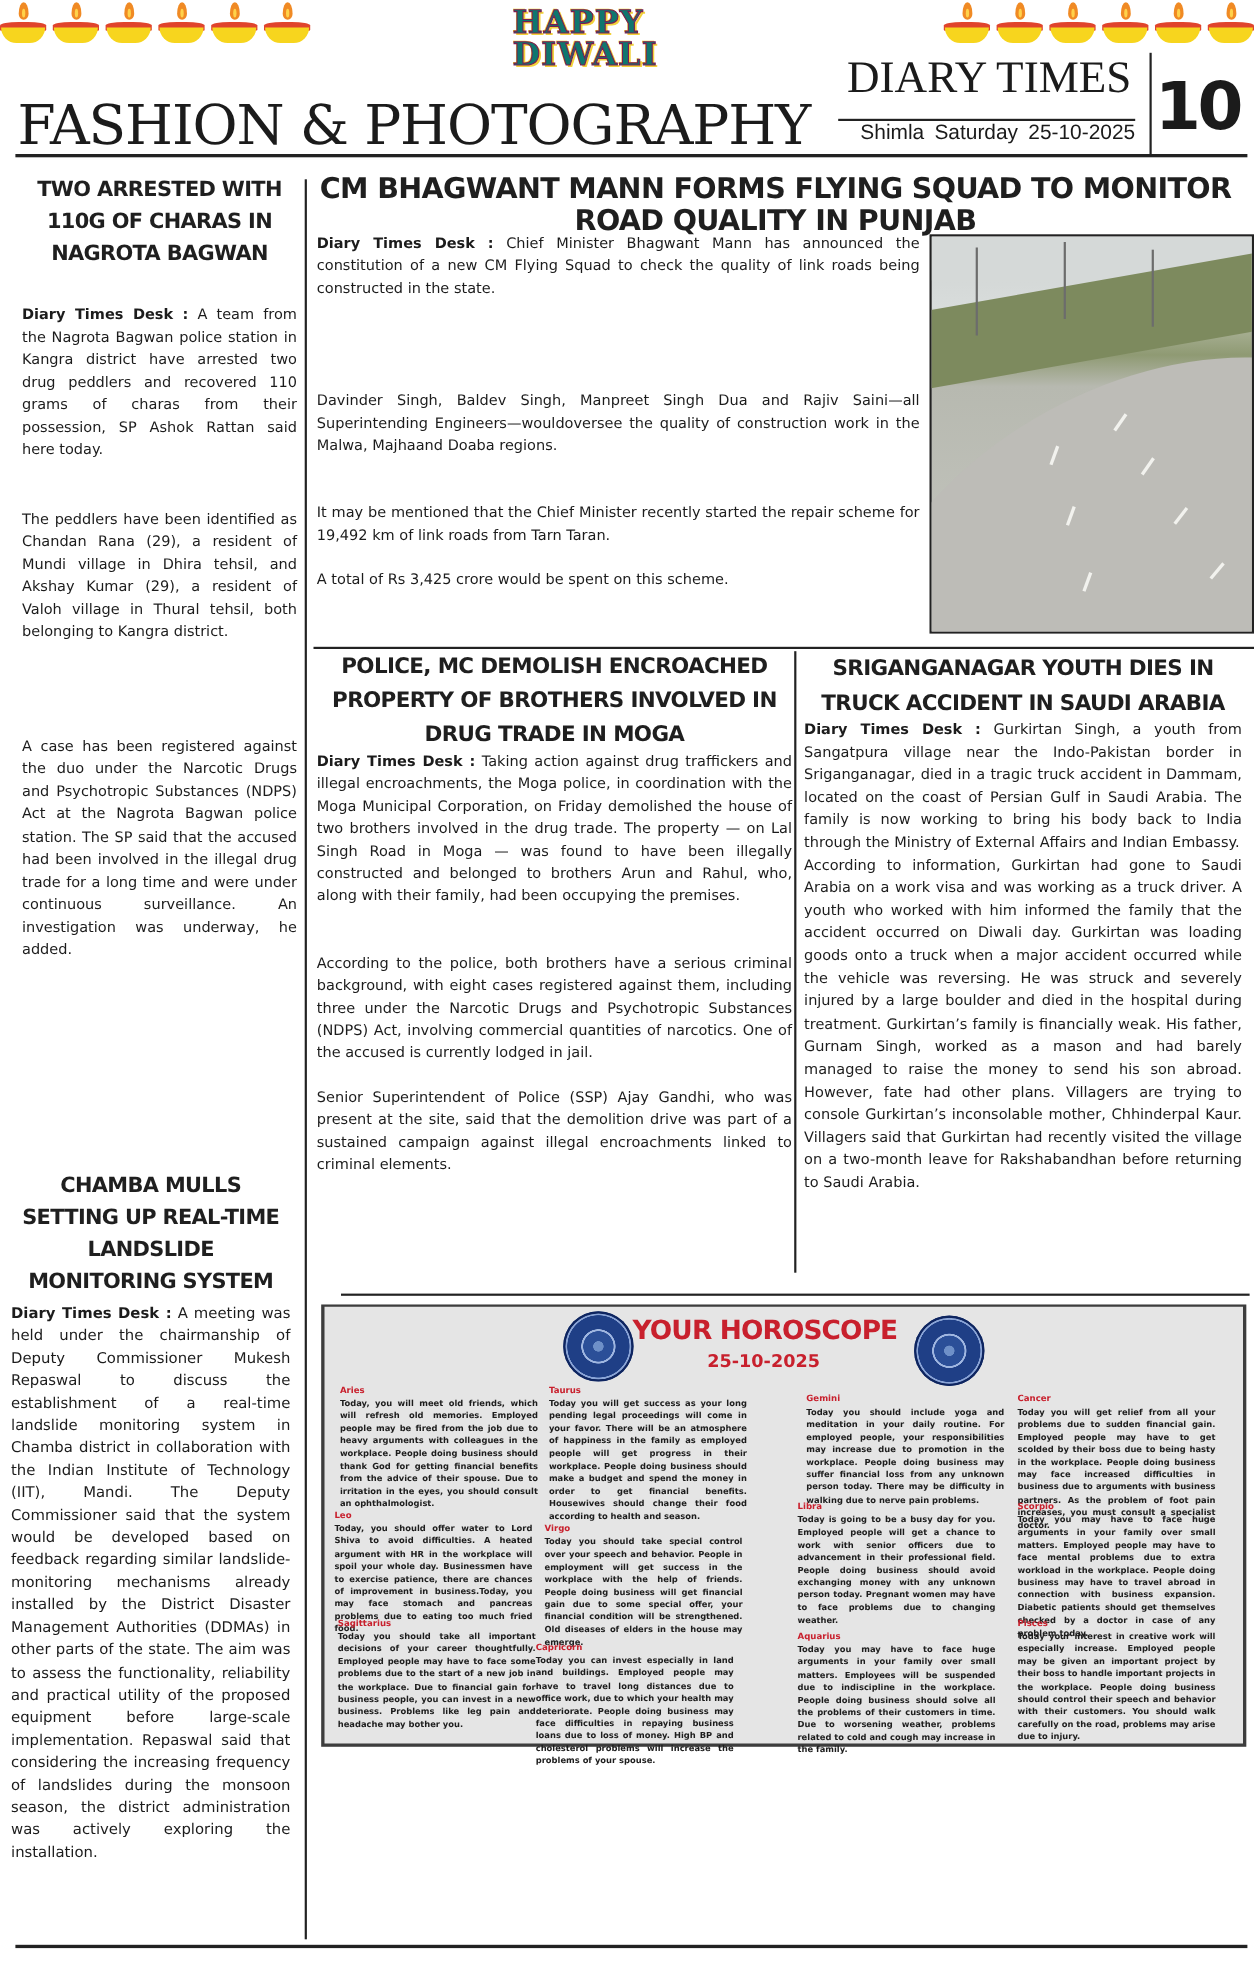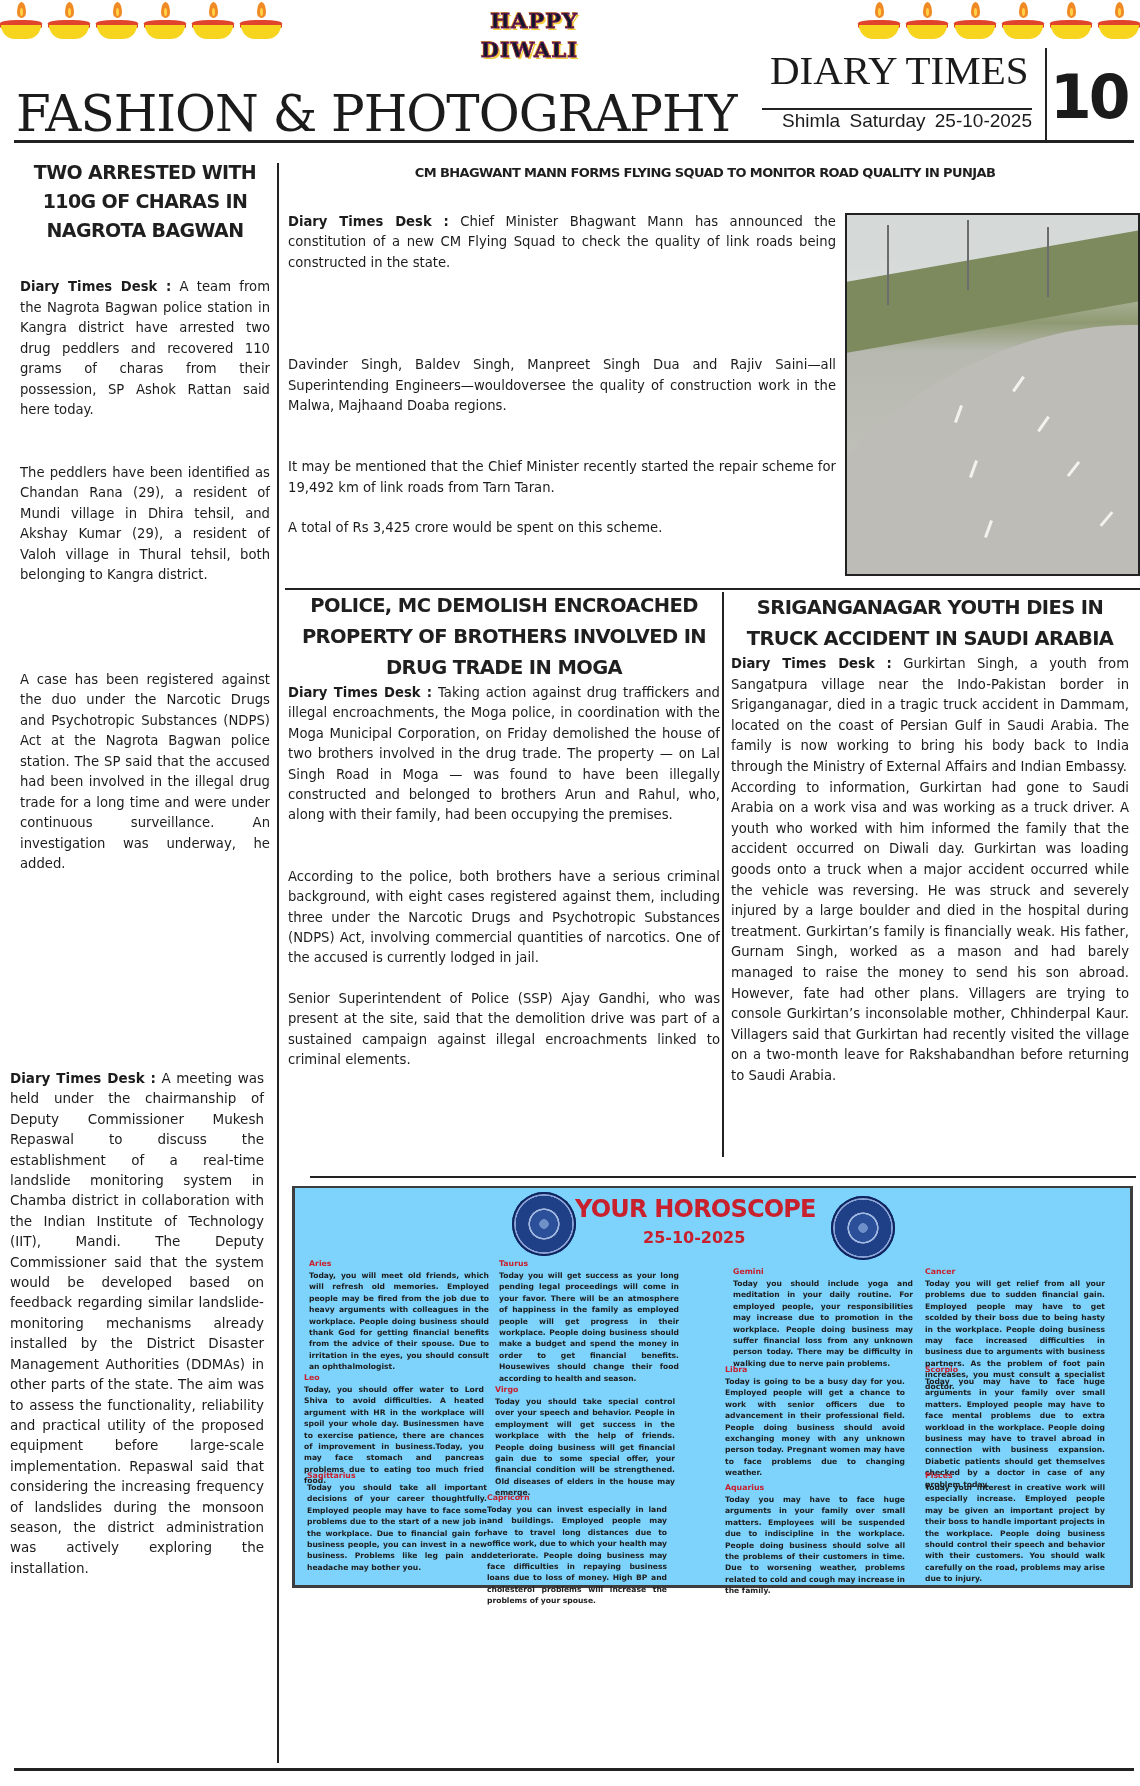--- a/index.html
+++ b/index.html
@@ -9,21 +9,21 @@
   
   .diya-row { position: absolute; top: 0; display: flex; gap: 6px; }
   .diya-row.left { left: 0; }
   .diya-row.right { right: 0; }
   .diya { width: 42px; height: 40px; position: relative; }
   .diya .flame { position: absolute; left: 17px; top: 2px; width: 9px; height: 16px; background: #f08a24; border-radius: 50% 50% 50% 50% / 65% 65% 35% 35%; }
   .diya .flame::after { content: ""; position: absolute; left: 3px; top: 6px; width: 3px; height: 8px; background: #ffd24a; border-radius: 50%; }
   .diya .rim { position: absolute; left: 0; top: 20px; width: 42px; height: 8px; background: #e0442c; border-radius: 40% 40% 10% 10%; }
   .diya .bowl { position: absolute; left: 1px; top: 25px; width: 40px; height: 14px; background: #f7d51e; border-radius: 0 0 22px 22px; }
 
-  .happy-diwali { position: absolute; left: 466px; top: 6px; width: 112px; text-align: right; font-family: "DejaVu Serif", serif; font-weight: bold; color: #0f172a; font-size: 21px; line-height: 29px; letter-spacing: 1px; -webkit-text-stroke: 1px #7a1b52; text-shadow: 2px 2px 0 #f2d13a, -1px -1px 0 #f2d13a; }
+  .happy-diwali { position: absolute; left: 466px; top: 6px; width: 112px; text-align: right; font-family: "DejaVu Serif", serif; font-weight: bold; color: #0f766e; font-size: 29px; line-height: 29px; letter-spacing: 1px; -webkit-text-stroke: 1px #7a1b52; text-shadow: 2px 2px 0 #f2d13a, -1px -1px 0 #f2d13a; }
 
   .section-title { position: absolute; left: 16px; top: 86px; font-family: "DejaVu Serif", serif; font-size: 50px; line-height: 56px; color: #1b1b1b; letter-spacing: -1px; }
 
   .paper-name { position: absolute; left: 770px; top: 48px; font-family: "Liberation Serif", serif; font-size: 41px; line-height: 44px; color: #1b1b1b; }
   .masthead-rule { position: absolute; left: 762px; top: 108px; width: 270px; height: 2px; background: #222; }
   .dateline { position: absolute; left: 720px; top: 108px; width: 312px; text-align: right; font-family: Liberation Sans, sans-serif; font-size: 19px; line-height: 26px; color: #1b1b1b; word-spacing: 4px; }
   .page-sep { position: absolute; left: 1045px; top: 48px; width: 2px; height: 92px; background: #222; }
   .page-number { position: absolute; left: 1050px; top: 62px; font-family: "DejaVu Sans", sans-serif; font-weight: bold; font-size: 60px; line-height: 70px; color: #1b1b1b; letter-spacing: -3px; }
 
   .rule { position: absolute; background: #222; }
@@ -38,21 +38,21 @@
   
   .col-left { position: absolute; left: 20px; top: 158px; width: 250px; }
   .col-left .headline { font-size: 19px; line-height: 29px; }
   .col-left .body { font-size: 13.2px; line-height: 20.5px; margin-top: 32px; }
 
   .col-left2 { position: absolute; left: 10px; top: 1064px; width: 254px; }
   .col-left2 .headline { font-size: 19px; line-height: 29px; }
   .col-left2 .body { font-size: 13.5px; line-height: 20.4px; margin-top: 4px; }
 
   
-  .main-head { position: absolute; left: 290px; top: 158px; width: 830px; font-size: 13px; line-height: 29px; }
+  .main-head { position: absolute; left: 290px; top: 158px; width: 830px; font-size: 26px; line-height: 29px; }
   .main-body { position: absolute; left: 288px; top: 212px; width: 548px; font-size: 13.2px; line-height: 20.4px; }
   .road-photo { position: absolute; left: 845px; top: 213px; width: 295px; height: 363px; border: 2px solid #222; overflow: hidden; background: linear-gradient(#cfd3d2 0%, #d8dcdb 18%, #aeb59c 22%, #8f9a73 30%, #b7b9b0 38%, #c6c7c1 100%); }
   .road-photo .road { position: absolute; left: -40px; top: 110px; width: 420px; height: 360px; background: #bdbcb7; border-radius: 60% 0 0 0; transform: skewX(-22deg); }
   .road-photo .verge { position: absolute; left: -10px; top: 40px; width: 330px; height: 70px; background: #7d8a5e; transform: rotate(-10deg); }
   .road-photo .sky { position: absolute; left: 0; top: 0; width: 100%; height: 40px; background: #d5d9d8; }
   .road-photo .lane { position: absolute; width: 3px; height: 18px; background: #f2f2ee; }
   .road-photo .pole { position: absolute; width: 2px; background: #6c6c6c; }
 
   
   .col-mid { position: absolute; left: 288px; top: 590px; width: 432px; }
@@ -60,21 +60,21 @@
   .col-mid .body { font-size: 13.2px; line-height: 20.4px; }
   .col-mid .gap { height: 41px; }
   .col-mid .gap2 { height: 20px; }
 
   
   .col-right { position: absolute; left: 731px; top: 592px; width: 398px; }
   .col-right .headline { font-size: 19.5px; line-height: 31px; }
   .col-right .body { font-size: 13.2px; line-height: 20.6px; }
 
   
-  .horo { position: absolute; left: 292px; top: 1186px; width: 841px; height: 402px; background: #7dd3fc; border: 3px solid #3d3d3d; border-top-width: 2px; }
+  .horo { position: absolute; left: 292px; top: 1186px; width: 841px; height: 402px; background: #e5e5e5; border: 3px solid #3d3d3d; border-top-width: 2px; }
   .horo-title { position: absolute; left: 280px; top: 6px; font-family: "DejaVu Sans", sans-serif; font-weight: bold; color: #c8202d; font-size: 24px; line-height: 30px; letter-spacing: -0.8px; }
   .horo-date { position: absolute; left: 348px; top: 40px; font-family: "DejaVu Sans", sans-serif; font-weight: bold; color: #c8202d; font-size: 16px; line-height: 20px; }
   .zodiac-wheel { position: absolute; width: 64px; height: 64px; border-radius: 50%; background: radial-gradient(circle, #6e90c8 0 10%, #2b4f98 11% 30%, #9fb6e0 31% 34%, #1f3f86 35% 62%, #8aa4d6 63% 66%, #16306e 67% 100%); box-shadow: 0 0 0 2px #0e2560 inset; }
   .zodiac-wheel.left { left: 217px; top: 4px; }
   .zodiac-wheel.right { left: 536px; top: 8px; }
   .sign { position: absolute; width: 180px; font-family: "DejaVu Sans", sans-serif; font-size: 7.6px; line-height: 11.4px; font-weight: bold; color: #1d1d1d; text-align: justify; }
   .sign .sign-name { color: #c8202d; font-size: 7.8px; line-height: 12px; }
 </style>
 </head>
 <body>
@@ -169,20 +169,21 @@
     <p><span class="kicker">Diary Times Desk :</span> <span>A team from the Nagrota Bagwan police station in Kangra district have arrested two drug peddlers and recovered 110 grams of charas from their possession, SP Ashok Rattan said here today.</span></p>
     <div class="gap" style="height:42px"></div>
     <p>The peddlers have been identified as Chandan Rana (29), a resident of Mundi village in Dhira tehsil, and Akshay Kumar (29), a resident of Valoh village in Thural tehsil, both belonging to Kangra district.</p>
     <div class="gap" style="height:42px"></div>
     <div class="gap" style="height:42px"></div>
     <p>A case has been registered against the duo under the Narcotic Drugs and Psychotropic Substances (NDPS) Act at the Nagrota Bagwan police station. The SP said that the accused had been involved in the illegal drug trade for a long time and were under continuous surveillance. An investigation was underway, he added.</p>
   </div>
 </article>
 
 <article class="col-left2">
+  <h2 class="headline">CHAMBA MULLS SETTING UP REAL-TIME LANDSLIDE MONITORING SYSTEM</h2>
   <div class="body">
     <p><span class="kicker">Diary Times Desk :</span> <span>A meeting was held under the chairmanship of Deputy Commissioner Mukesh Repaswal to discuss the establishment of a real-time landslide monitoring system in Chamba district in collaboration with the Indian Institute of Technology (IIT), Mandi. The Deputy Commissioner said that the system would be developed based on feedback regarding similar landslide-monitoring mechanisms already installed by the District Disaster Management Authorities (DDMAs) in other parts of the state. The aim was to assess the functionality, reliability and practical utility of the proposed equipment before large-scale implementation. Repaswal said that considering the increasing frequency of landslides during the monsoon season, the district administration was actively exploring the installation.</span></p>
   </div>
 </article>
 
 <h2 class="headline main-head">CM BHAGWANT MANN FORMS FLYING SQUAD TO MONITOR ROAD QUALITY IN PUNJAB</h2>
 <article class="body main-body">
   <p><span class="kicker">Diary Times Desk :</span> <span>Chief Minister Bhagwant Mann has announced the constitution of a new CM Flying Squad to check the quality of link roads being constructed in the state.</span></p>
   <div class="gap" style="height:41px"></div>
   <div class="gap" style="height:41px"></div>

